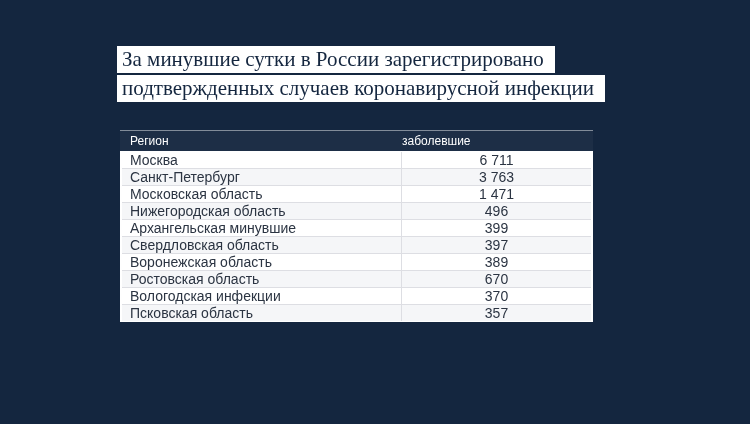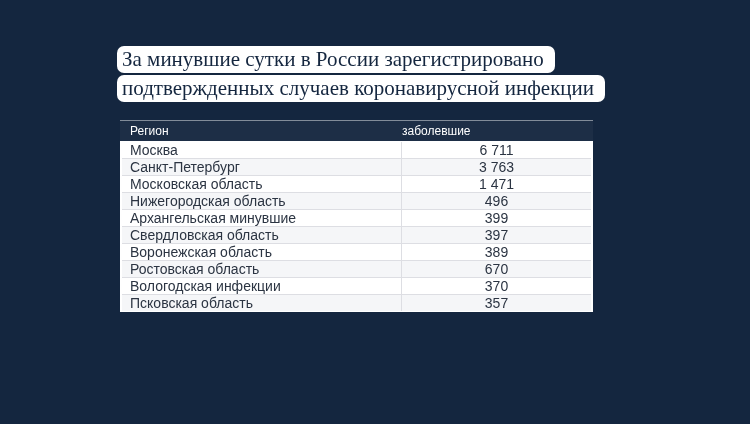--- a/index.html
+++ b/index.html
@@ -29,28 +29,27 @@
   }
   .headline-line .chip {
     display: inline-block;
     background: #FFFFFF;
     color: #14263F;
     font-family: "Liberation Serif", "DejaVu Serif", serif;
     font-size: 21px;
     line-height: 26px;
     padding: 0 11px 1px 5px;
     white-space: nowrap;
-    border-radius: 7px;
   }
 
   
   .table-block {
     position: absolute;
     left: 120px;
-    top: 120px;
+    top: 130px;
     width: 473px;
   }
   .thead {
     display: flex;
     align-items: center;
     height: 20px;
     border-top: 1px solid rgba(255,255,255,0.45);
     background: rgba(255,255,255,0.04);
     color: #FFFFFF;
     font-size: 12px;

